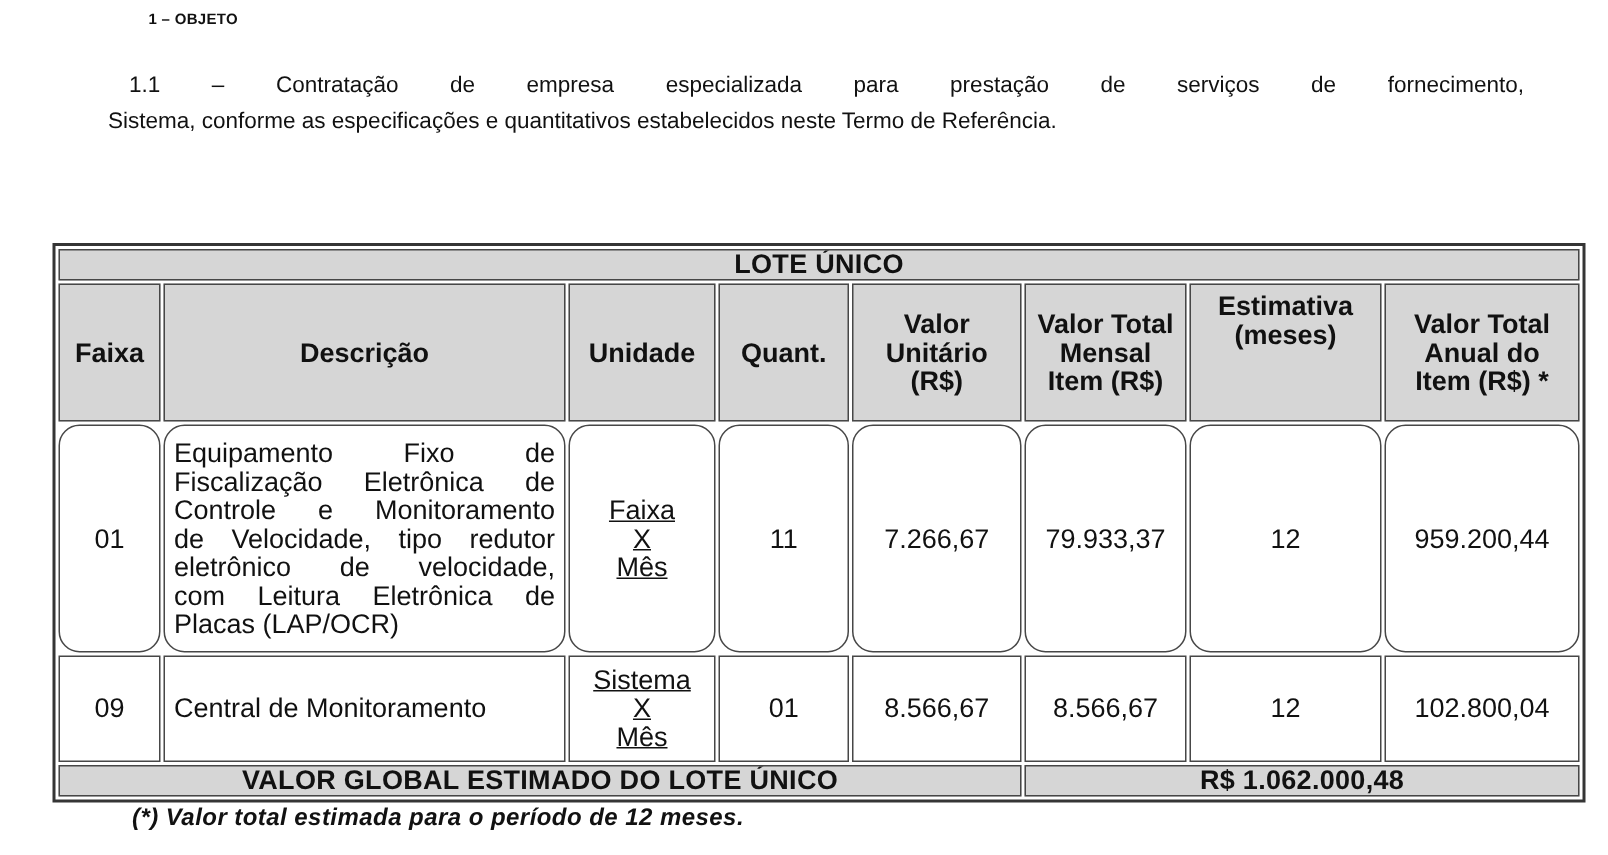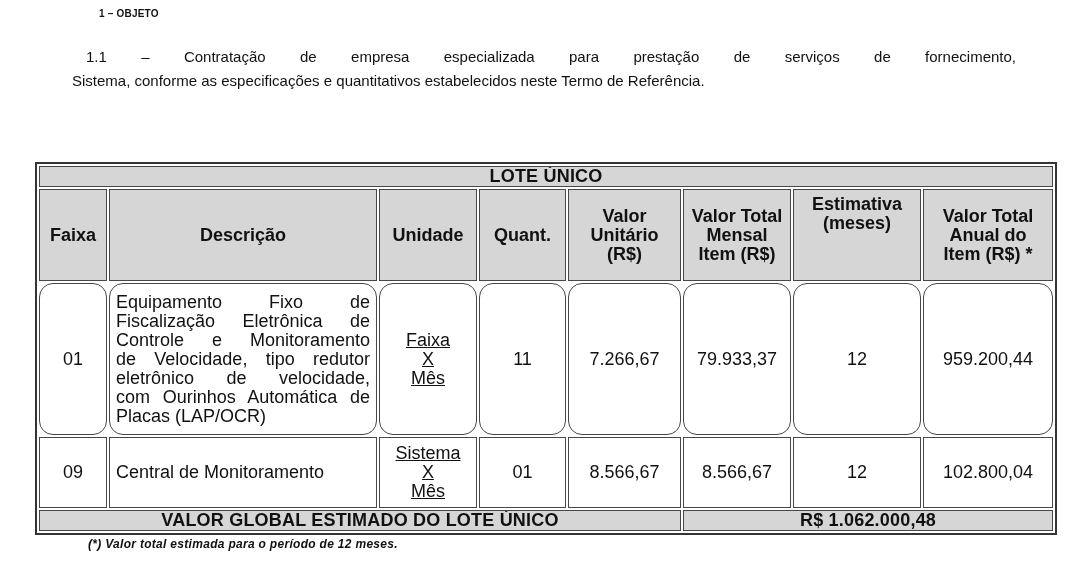--- a/index.html
+++ b/index.html
@@ -98,21 +98,21 @@
     font-weight: bold;
     height: 17px;
     line-height: 16px;
     letter-spacing: 0.2px;
   }
 
   .note {
     position: absolute;
     left: 88px;
     top: 537px;
-    font-size: 12px;
+    font-size: 16px;
     font-weight: bold;
     font-style: italic;
     letter-spacing: 0.3px;
     white-space: nowrap;
   }
 </style>
 </head>
 <body>
 
 <div class="page">
@@ -150,21 +150,21 @@
         <th>Valor Total Anual do Item (R$) *</th>
       </tr>
       <tr class="data-row row-1">
         <td>01</td>
         <td class="c-desc">
             <div class="line">Equipamento Fixo de</div>
             <div class="line">Fiscalização Eletrônica de</div>
             <div class="line">Controle e Monitoramento</div>
             <div class="line">de Velocidade, tipo redutor</div>
             <div class="line">eletrônico de velocidade,</div>
-            <div class="line">com Ourinhos Automática de</div>
+            <div class="line">com Leitura Eletrônica de</div>
             <div class="line">Placas (LAP/OCR)</div>
           </td>
         <td class="c-unit">
             <div class="line">Faixa</div>
             <div class="line">X</div>
             <div class="line">Mês</div>
           </td>
         <td>11</td>
         <td>7.266,67</td>
         <td>79.933,37</td>

